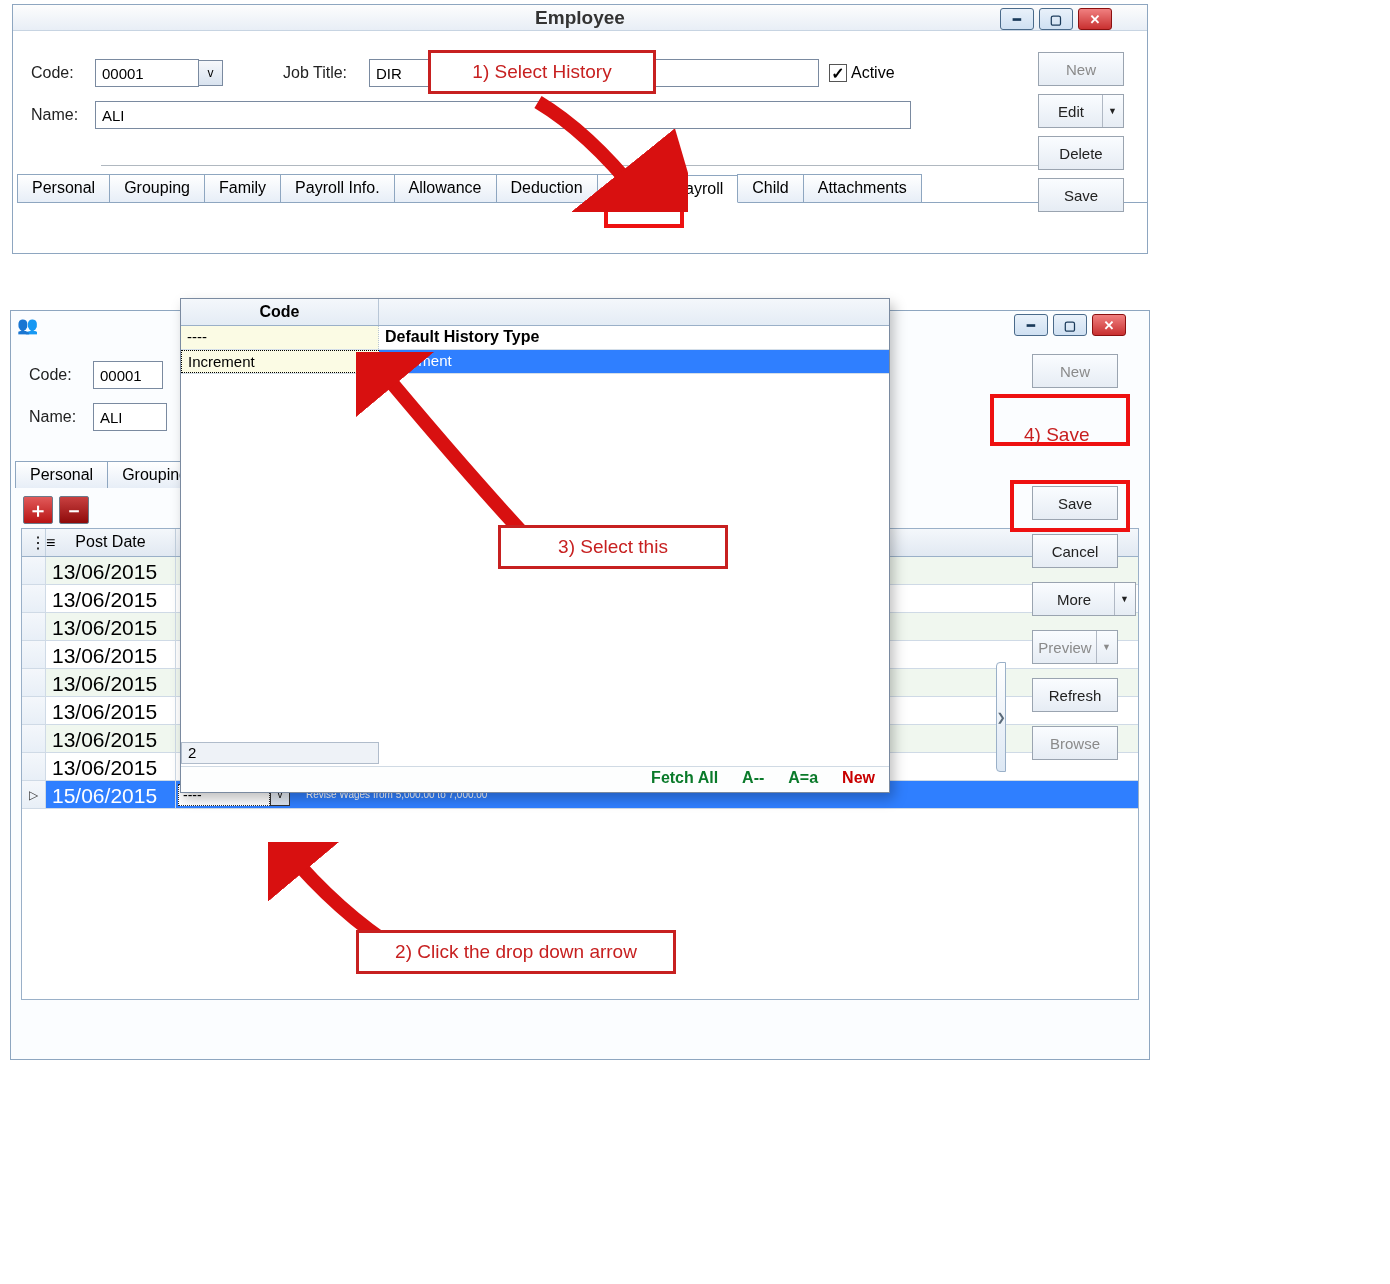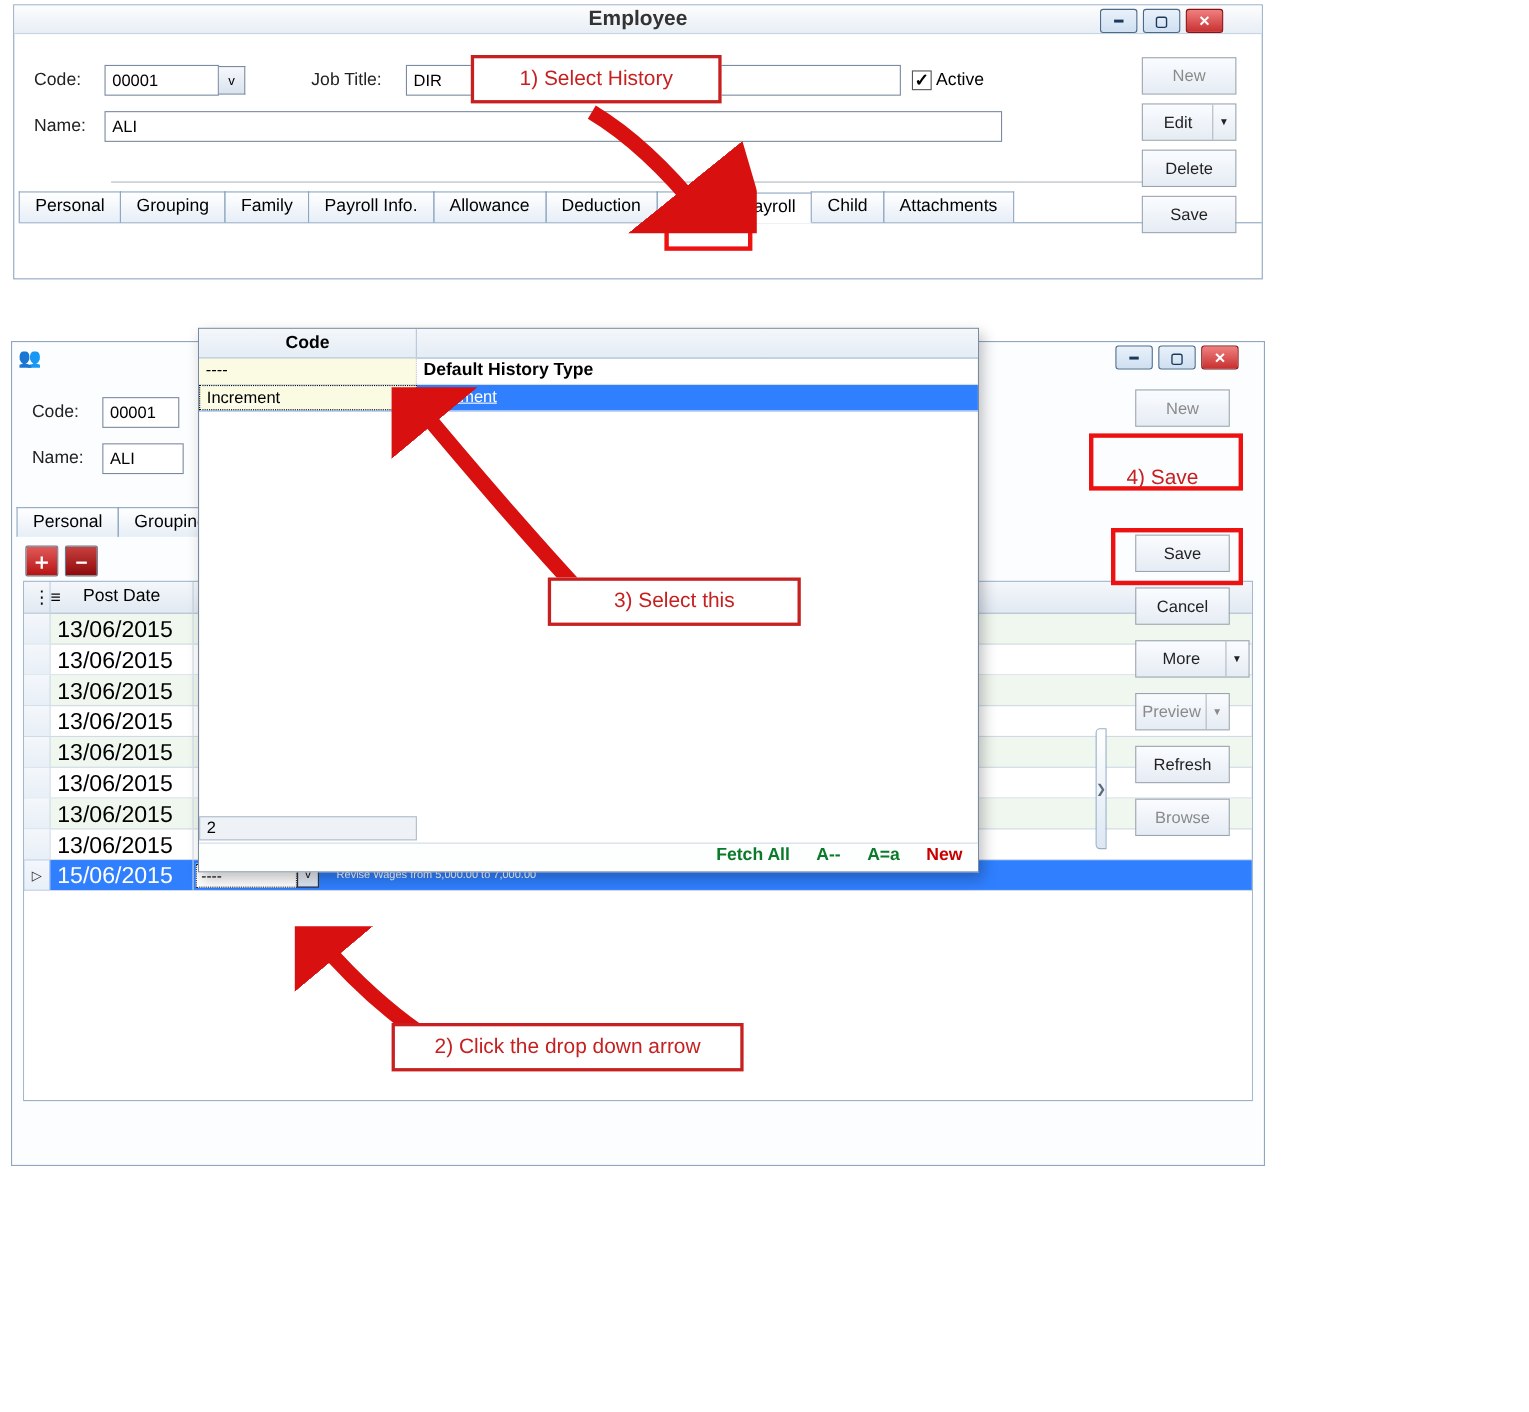--- a/index.html
+++ b/index.html
@@ -174,21 +174,21 @@
     z-index:30;
   }
   .popup-head { display:flex; border-bottom:1px solid #9ab0c8; background:linear-gradient(#f4f7fb,#e4ecf5);}
   .ph-cell { padding:4px 6px; font-weight:bold; font-size:16px; border-right:1px solid #b8c6d6;}
   .ph-code { width:198px; text-align:center;}
   .ph-desc { flex:1; text-align:center;}
   .popup-row { display:flex; height:24px; border-bottom:1px solid #d4dee8; font-size:15px;}
   .pr-code { width:198px; padding:2px 6px; border-right:1px dotted #b8c6d6; background:#fbfbe4;}
   .pr-desc { flex:1; padding:2px 6px;}
   .popup-row.headline .pr-desc { font-weight:bold; font-size:16px;}
-  .popup-row.sel { background:#2f7fff; color:#fff;text-decoration:underline;}
+  .popup-row.sel { background:#2f7fff; color:#fff;}
   .popup-row.sel .pr-code { background:#fbfbe4; color:#000; border:1px dotted #000; border-right:1px dotted #000;}
   .popup-status { position:absolute; left:0; bottom:28px; height:22px; width:198px; border:1px solid #b0bccb; background:#eef2f7; padding:1px 6px; font-size:15px;}
   .popup-footer {
     position:absolute; bottom:0; right:0; left:0; height:26px;
     display:flex; justify-content:flex-end; gap:24px; padding:2px 14px;
     font-size:16px; font-weight:bold;
     border-top:1px solid #d0dae4; background:#fdfefe;
   }
   .popup-footer .fa { color:#0a7a2a;}
   .popup-footer .new { color:#c80000;}

